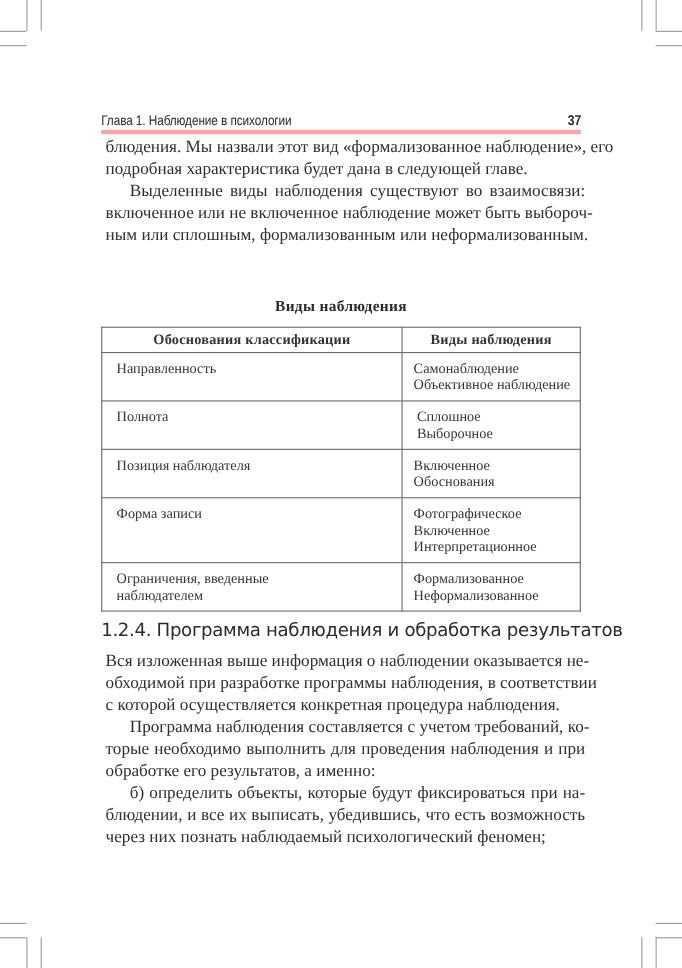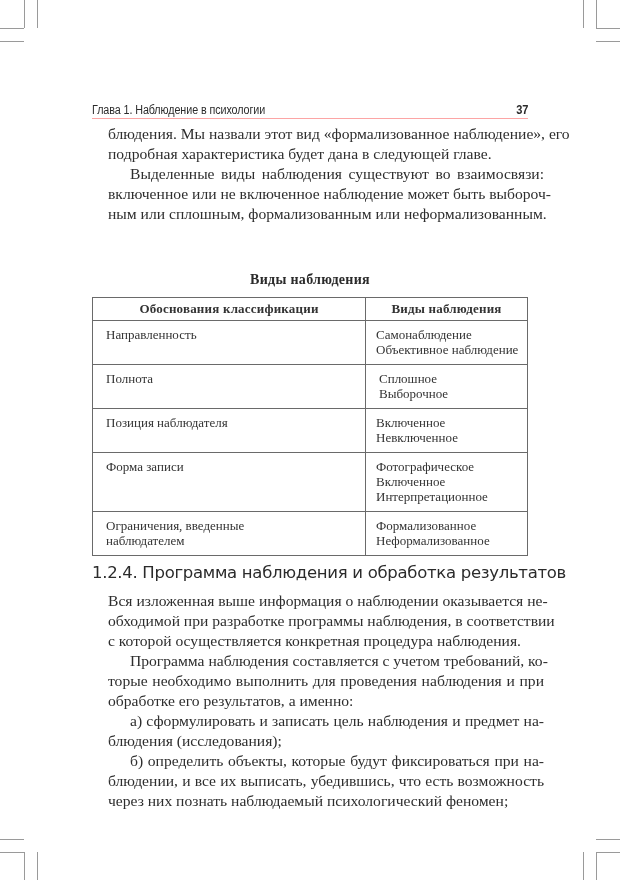--- a/index.html
+++ b/index.html
@@ -7,31 +7,31 @@
     width: 620px; height: 880px; position: relative; overflow: hidden;
     background: #ffffff; color: #2e2e2e;
     font-family: "Liberation Serif", "DejaVu Serif", serif;
   }
   .crop { position: absolute; background: #9a9a9a; }
   .cv { width: 1px; }
   .ch { height: 1px; }
 
   .running-head {
     position: absolute; left: 92px; top: 100px; width: 436px; height: 18px;
-    border-bottom: 1px solid #fca5a5;
+    border-bottom: 4px solid #fca5a5;
     font-family: "Liberation Sans", "DejaVu Sans", sans-serif;
     font-size: 12.5px; color: #2b2b2b;
     display: flex; justify-content: space-between; align-items: flex-end;
     transform-origin: left bottom;
   }
   .running-head .title { letter-spacing: -0.1px; transform: scaleX(0.86); transform-origin: left; display:inline-block; white-space: nowrap; padding-bottom: 1px;}
   .running-head .num { font-weight: bold; font-size: 13px; padding-bottom: 1px; transform: scaleX(0.85); transform-origin: right; display:inline-block;}
 
   .text-block {
-    position: absolute; left: 108px; width: 436px;
+    position: absolute; left: 96px; width: 436px;
     font-size: 15.6px; line-height: 20px; text-align: justify;
     color: #2e2e2e;
   }
   .line { display: block; text-align: justify; text-align-last: justify; white-space: nowrap; }
   .line.last { text-align-last: left; }
   .line.ind { padding-left: 22px; }
 
   .table-caption {
     position: absolute; left: 92px; width: 436px; top: 272px;
     text-align: center; font-weight: bold; font-size: 14px; letter-spacing: 0.3px;
@@ -117,21 +117,21 @@
         <td class="c1">Полнота</td>
         <td style="">
           <span class="v">Сплошное</span>
           <span class="v">Выборочное</span>
         </td>
       </tr>
       <tr style="height: 41px;">
         <td class="c1">Позиция наблюдателя</td>
         <td style="padding-left: 10px;">
           <span class="v">Включенное</span>
-          <span class="v">Невключенное</span>
+          <span class="v">Обоснования</span>
         </td>
       </tr>
       <tr style="height: 55px; margin-top: 34px;">
         <td class="c1">Форма записи</td>
         <td style="padding-left: 10px;">
           <span class="v">Фотографическое</span>
           <span class="v">Включенное</span>
           <span class="v">Интерпретационное</span>
         </td>
       </tr>
@@ -152,21 +152,17 @@
       <span class="line">Вся изложенная выше информация о наблюдении оказывается не-</span>
       <span class="line">обходимой при разработке программы наблюдения, в соответствии</span>
       <span class="line last">с которой осуществляется конкретная процедура наблюдения.</span>
     </div>
     <div>
       <span class="line ind">Программа наблюдения составляется с учетом требований, ко-</span>
       <span class="line">торые необходимо выполнить для проведения наблюдения и при</span>
       <span class="line last">обработке его результатов, а именно:</span>
     </div>
     <div>
-      <span class="line ind">а) сформулировать и записать цель наблюдения и предмет на-</span>
-      <span class="line last">блюдения (исследования);</span>
-    </div>
-    <div>
       <span class="line ind">б) определить объекты, которые будут фиксироваться при на-</span>
       <span class="line">блюдении, и все их выписать, убедившись, что есть возможность</span>
       <span class="line last">через них познать наблюдаемый психологический феномен;</span>
     </div>
   </div>
 
 </body></html>

